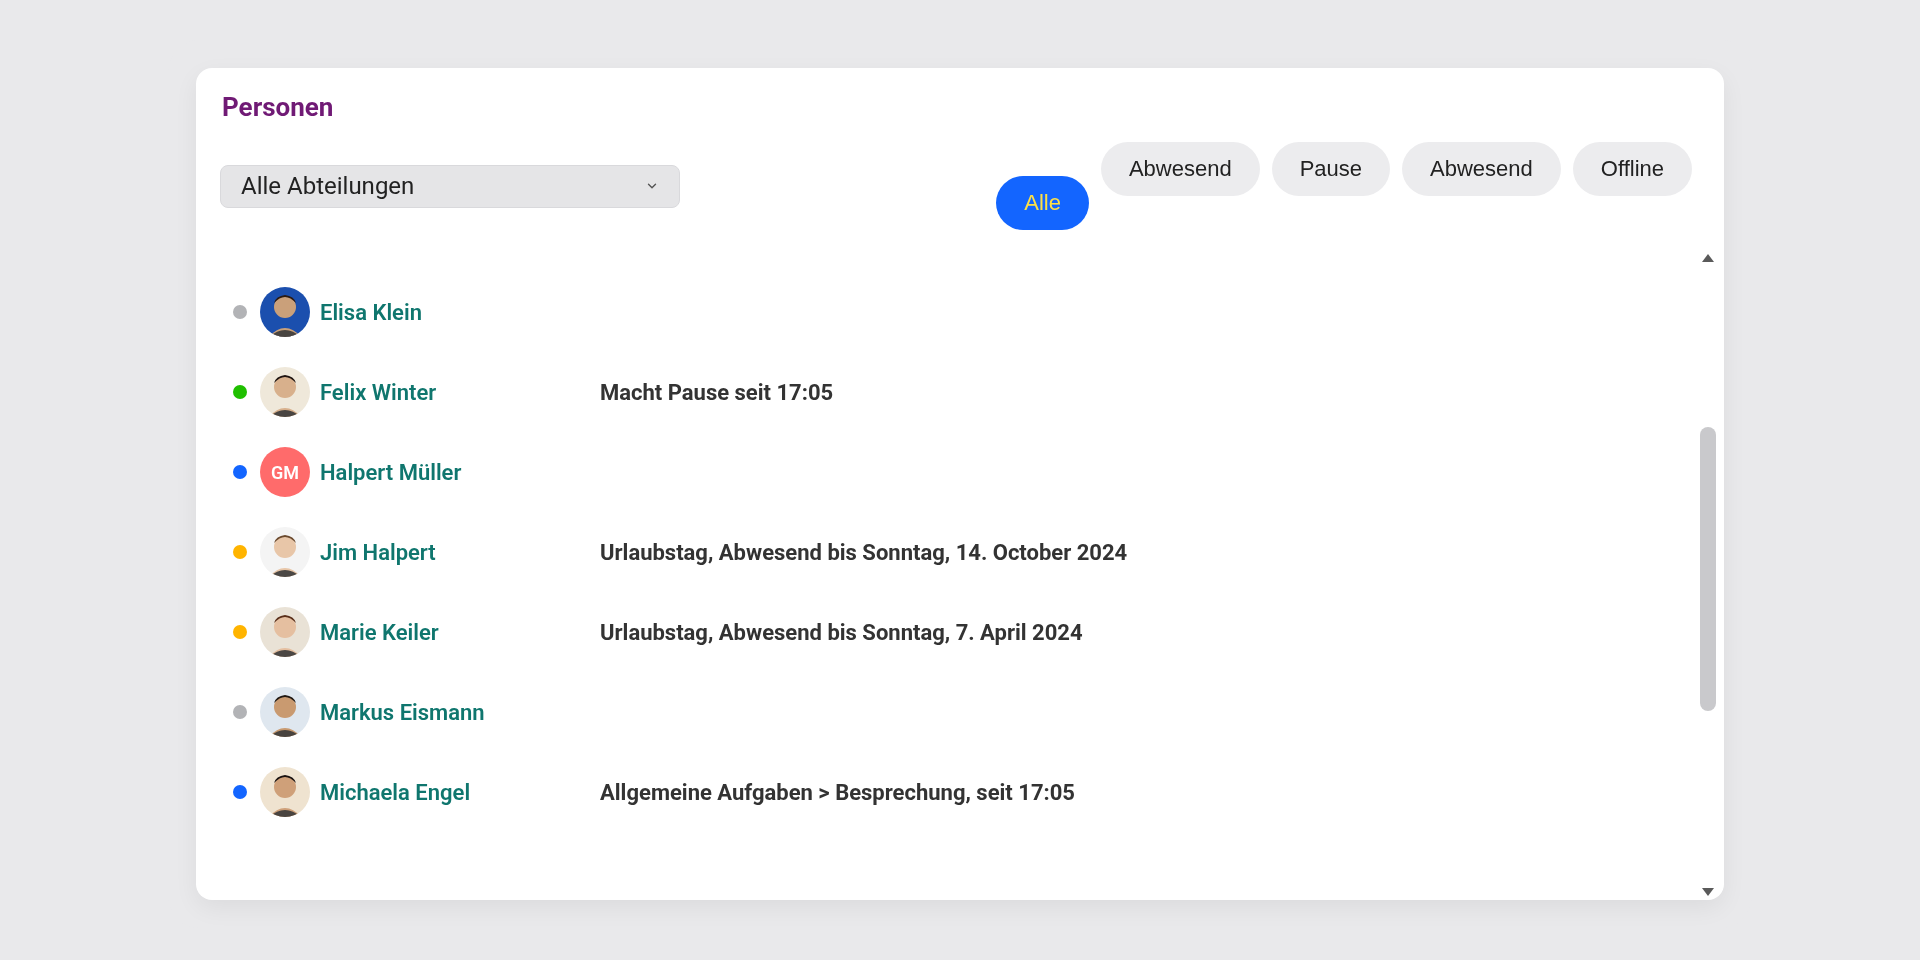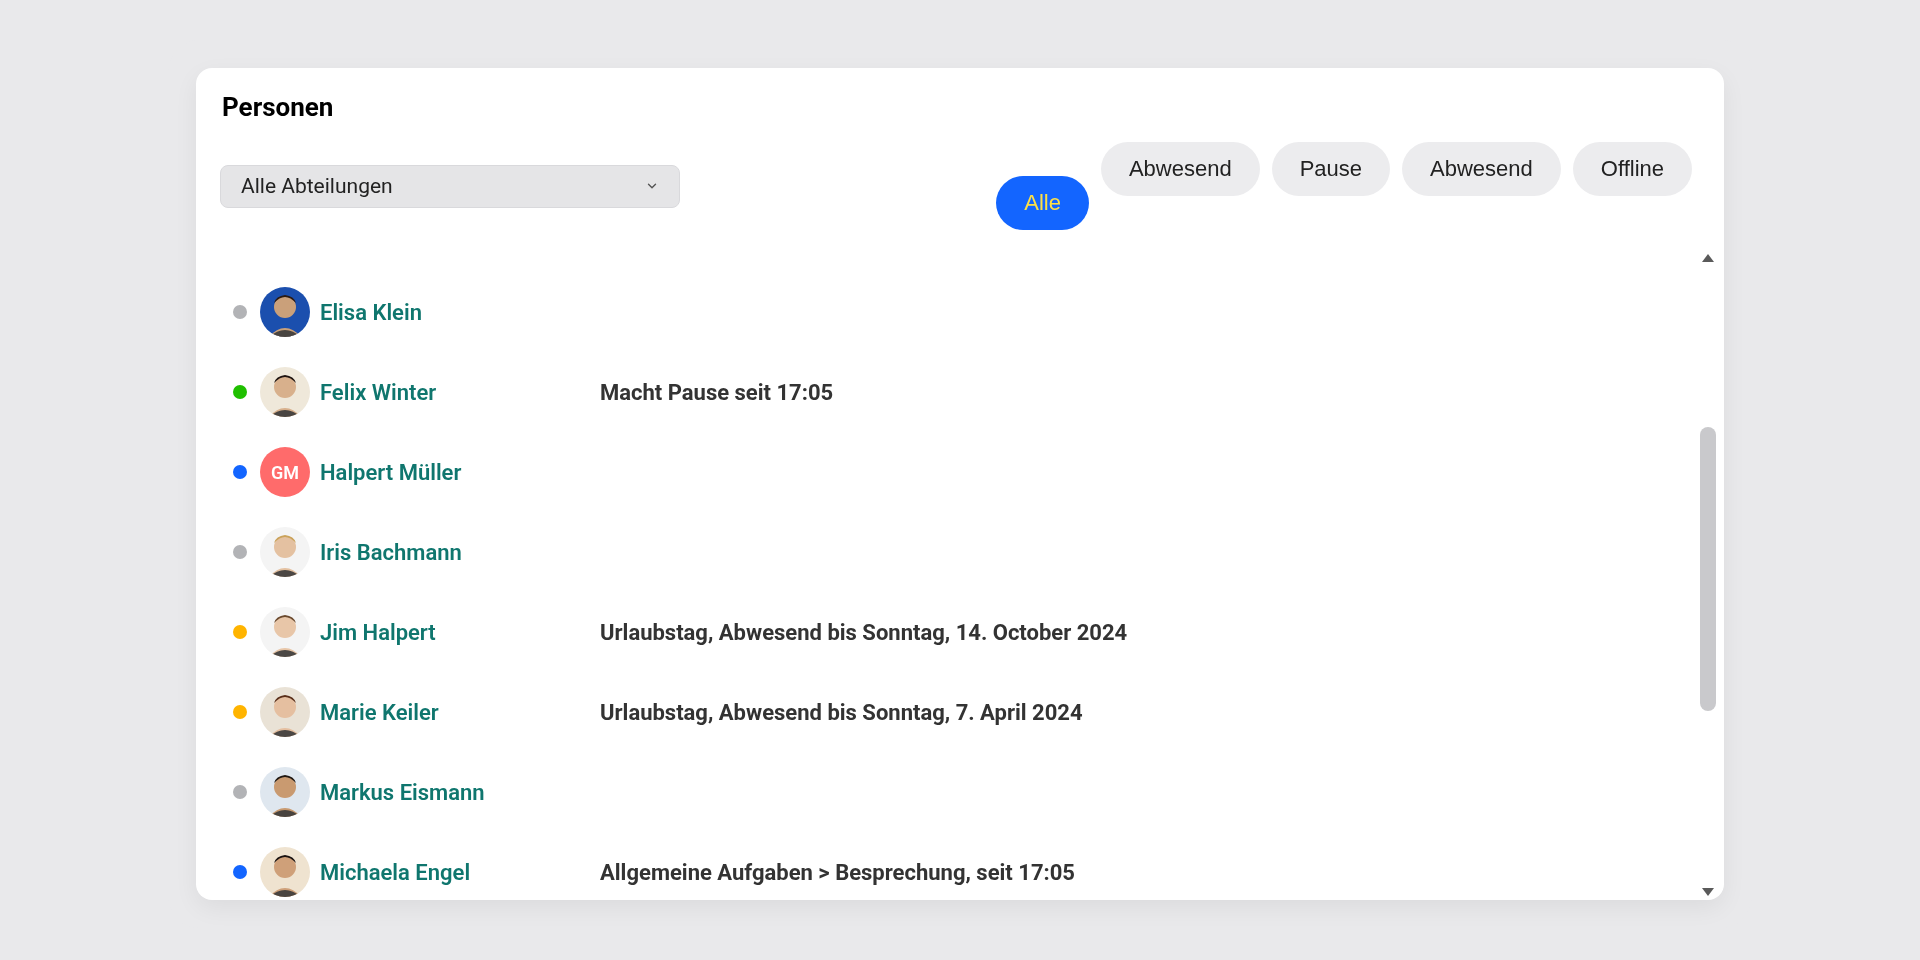--- a/index.html
+++ b/index.html
@@ -26,41 +26,41 @@
     border-radius: 16px;
     box-shadow: 0 8px 24px rgba(0,0,0,0.06);
     padding: 24px 0 0 24px;
     display: flex;
     flex-direction: column;
     overflow: hidden;
   }
   .title {
     font-size: 26px;
     font-weight: 700;
-    color: #000000;
+    color: #701a75;
     margin: 0 0 20px 2px;
   }
   .toolbar {
     display: flex;
     align-items: center;
     justify-content: space-between;
     padding-right: 32px;
     margin-bottom: 20px;
   }
   .select {
     width: 460px;
     height: 43px;
     background: #e5e5e7;
     border: 1px solid #d9d9dc;
     border-radius: 8px;
     display: flex;
     align-items: center;
     justify-content: space-between;
     padding: 0 20px;
-    font-size: 21px;
+    font-size: 24px;
     color: #222;
     cursor: pointer;
   }
   .select .chev {
     width: 14px; height: 14px;
     display: inline-flex; align-items: center; justify-content: center;
   }
   .filters {
     display: flex;
     gap: 12px;
@@ -260,38 +260,20 @@
             <div class="dot-cell">
               <span class="dot blue"></span>
             </div>
             <div class="avatar-cell">
               <span class="avatar" style="background: rgb(255, 107, 107);">GM</span>
             </div>
             <div class="name">Halpert Müller</div>
           </div>
           <div class="row">
             <div class="dot-cell">
-              <span class="dot grey"></span>
-            </div>
-            <div class="avatar-cell">
-              <span class="avatar">
-                <svg viewBox="0 0 50 50">
-                  <rect width="50" height="50" fill="#f4f4f4"></rect>
-                  <circle cx="25" cy="20" r="11" fill="#e4c1a1"></circle>
-                  <path d="M14 16 Q25 4 36 16 Q34 9 25 8 Q16 9 14 16 Z" fill="#caa25a"></path>
-                  <path d="M7 52 Q25 30 43 52 Z" fill="#e4c1a1"></path>
-                  <path d="M7 52 Q25 34 43 52 L43 60 L7 60 Z" fill="#3a3a3a" opacity="0.9"></path>
-                </svg>
-              </span>
-            </div>
-            <div class="name">Iris Bachmann</div>
-            <div class="detail"></div>
-          </div>
-          <div class="row">
-            <div class="dot-cell">
               <span class="dot yellow"></span>
             </div>
             <div class="avatar-cell">
               <span class="avatar">
                 <svg viewBox="0 0 50 50">
                   <rect width="50" height="50" fill="#f4f4f4"></rect>
                   <circle cx="25" cy="20" r="11" fill="#e8c6a8"></circle>
                   <path d="M14 16 Q25 4 36 16 Q34 9 25 8 Q16 9 14 16 Z" fill="#6b4a2e"></path>
                   <path d="M7 52 Q25 30 43 52 Z" fill="#e8c6a8"></path>
                   <path d="M7 52 Q25 34 43 52 L43 60 L7 60 Z" fill="#3a3a3a" opacity="0.9"></path>

